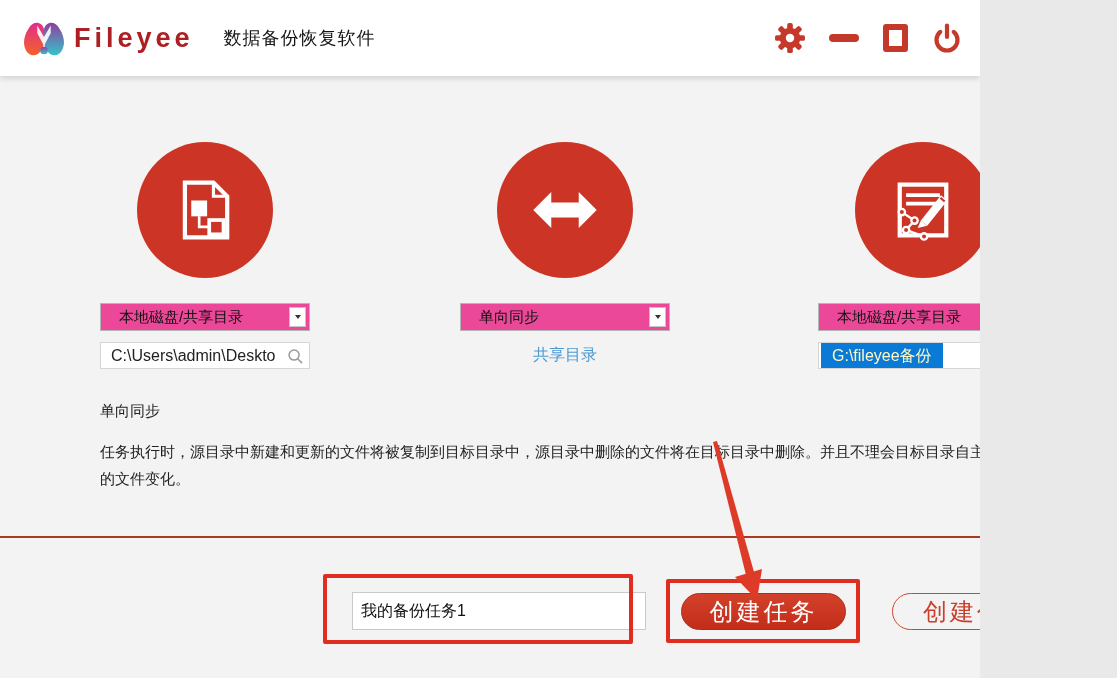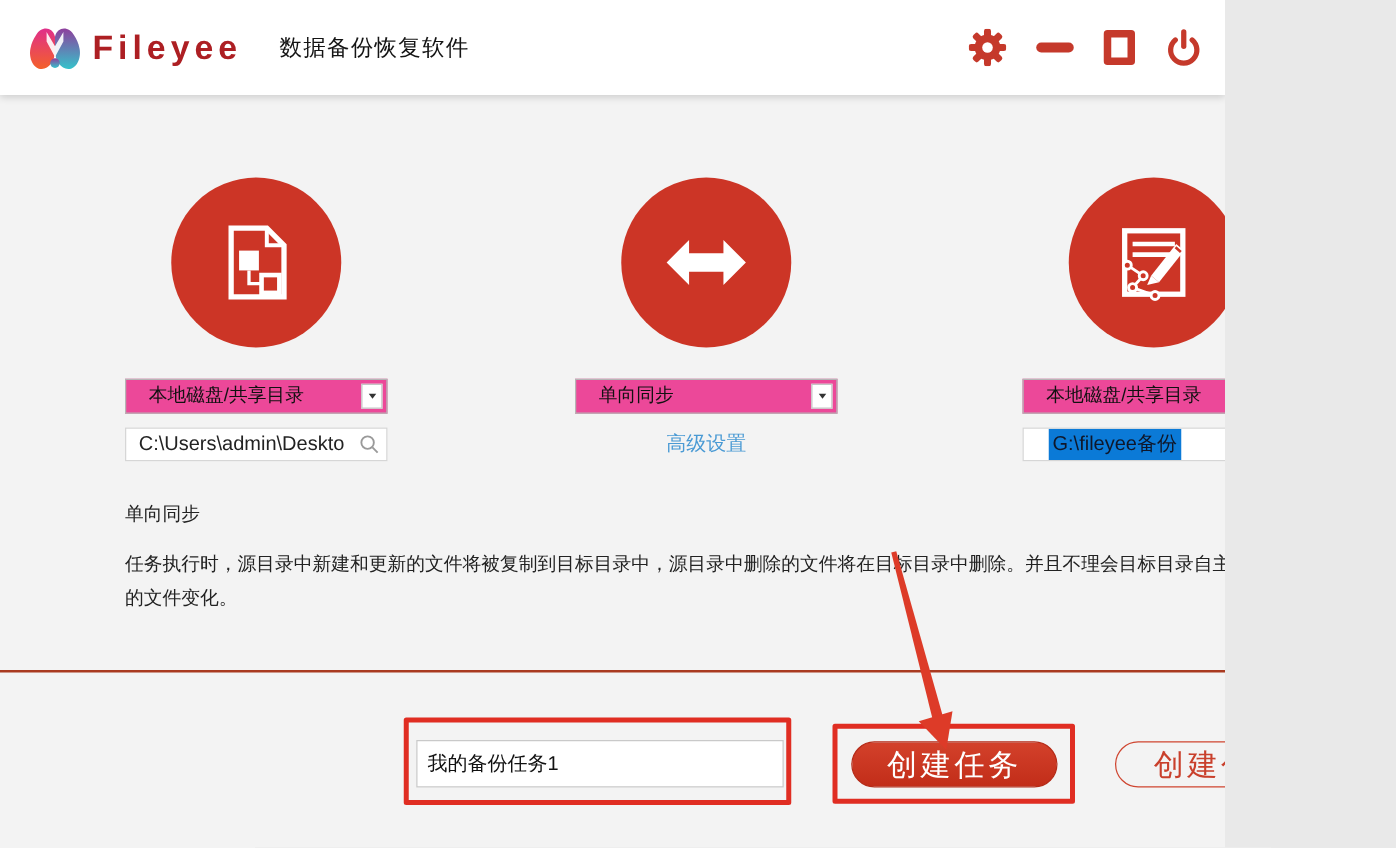--- a/index.html
+++ b/index.html
@@ -27,29 +27,29 @@
   .combo{position:relative;margin-top:25px;height:26px;background:#ec4899;border:1px solid #b5b5b5;
     font-size:15px;line-height:26px;padding-left:18px;color:#111;cursor:pointer;}
   .combo-btn{position:absolute;right:3px;top:3px;width:15px;height:18px;border:1px solid #c4c4c4;
     background:#fff;display:flex;align-items:center;justify-content:center;}
   .caret{width:0;height:0;border-left:3.5px solid transparent;border-right:3.5px solid transparent;
     border-top:4.5px solid #333;}
   .pathbox{position:relative;margin-top:11px;height:25px;background:#fff;border:1px solid #d6d6d6;
     font-size:16px;line-height:25px;padding-left:10px;color:#222;white-space:nowrap;overflow:hidden;}
   .pathbox.sel{padding-left:2px;}
   .search{position:absolute;right:5px;top:4px;}
-  .highlight{background:#0b7ad7;color:#0f172a;padding:0 3px;display:inline-block;height:25px;margin-left:18px;}
+  .highlight{background:#0b7ad7;color:#fef9c3;padding:0 11px;display:inline-block;height:25px;}
   .advanced{margin-top:14px;text-align:center;font-size:16px;color:#4a9ad4;cursor:pointer;}
   
   .info{position:absolute;left:100px;top:402px;width:918px;color:#222;}
   .info h3{font-size:15px;font-weight:400;margin:0;}
   .info p{font-size:15px;line-height:27px;margin:17px 0 8px;}
   .divider{position:absolute;left:0;right:0;top:536px;height:2px;background:#a93a20;}
   
-  .taskname-input{position:absolute;left:333px;top:592px;width:294px;height:38px;box-sizing:border-box;
+  .taskname-input{position:absolute;left:352px;top:592px;width:294px;height:38px;box-sizing:border-box;
     border:1px solid #c9c9c9;font-size:16px;padding:0 6px 0 8px;background:#fff;color:#111;
     font-family:inherit;outline:none;}
   .btn{position:absolute;top:593px;height:37px;border-radius:19px;font-size:24px;letter-spacing:3px;
     font-family:Liberation Mono, monospace;cursor:pointer;}
   .btn-create{left:681px;width:165px;background:linear-gradient(#d3412b,#c22d19);
     color:#fff;border:1px solid #b52b18;}
   .btn-manage{left:892px;width:170px;background:transparent;border:1px solid #cf4631;color:#c9402c;}
   
   .ann{position:absolute;border:4px solid #e02d22;border-radius:2px;box-sizing:border-box;
     background:transparent;z-index:8;pointer-events:none;}
@@ -146,21 +146,21 @@
       <svg width="74" height="74" viewBox="0 0 70 70">
         <polygon points="5,35 22,18 22,28 48,28 48,18 65,35 48,52 48,42 22,42 22,52" fill="#fff"></polygon>
       </svg>
     </div>
     <div class="combo">
       <span>单向同步</span>
       <span class="combo-btn">
           <span class="caret"></span>
         </span>
     </div>
-    <div class="advanced">高级设置</div>
+    <div class="advanced">共享目录</div>
   </div>
 
   <div class="col col-target">
     <div class="big-circle">
       <svg width="74" height="74" viewBox="0 0 70 70">
         <rect x="13" y="11" width="44" height="48" fill="none" stroke="#fff" stroke-width="4"></rect>
         <line x1="19" y1="21" x2="51" y2="21" stroke="#fff" stroke-width="3.5"></line>
         <line x1="19" y1="29" x2="51" y2="29" stroke="#fff" stroke-width="3.5"></line>
         <polygon points="33,45 52,21 58,26 39,50" fill="#fff"></polygon>
         <polygon points="30,52 33,45 39,50" fill="#fff"></polygon>

